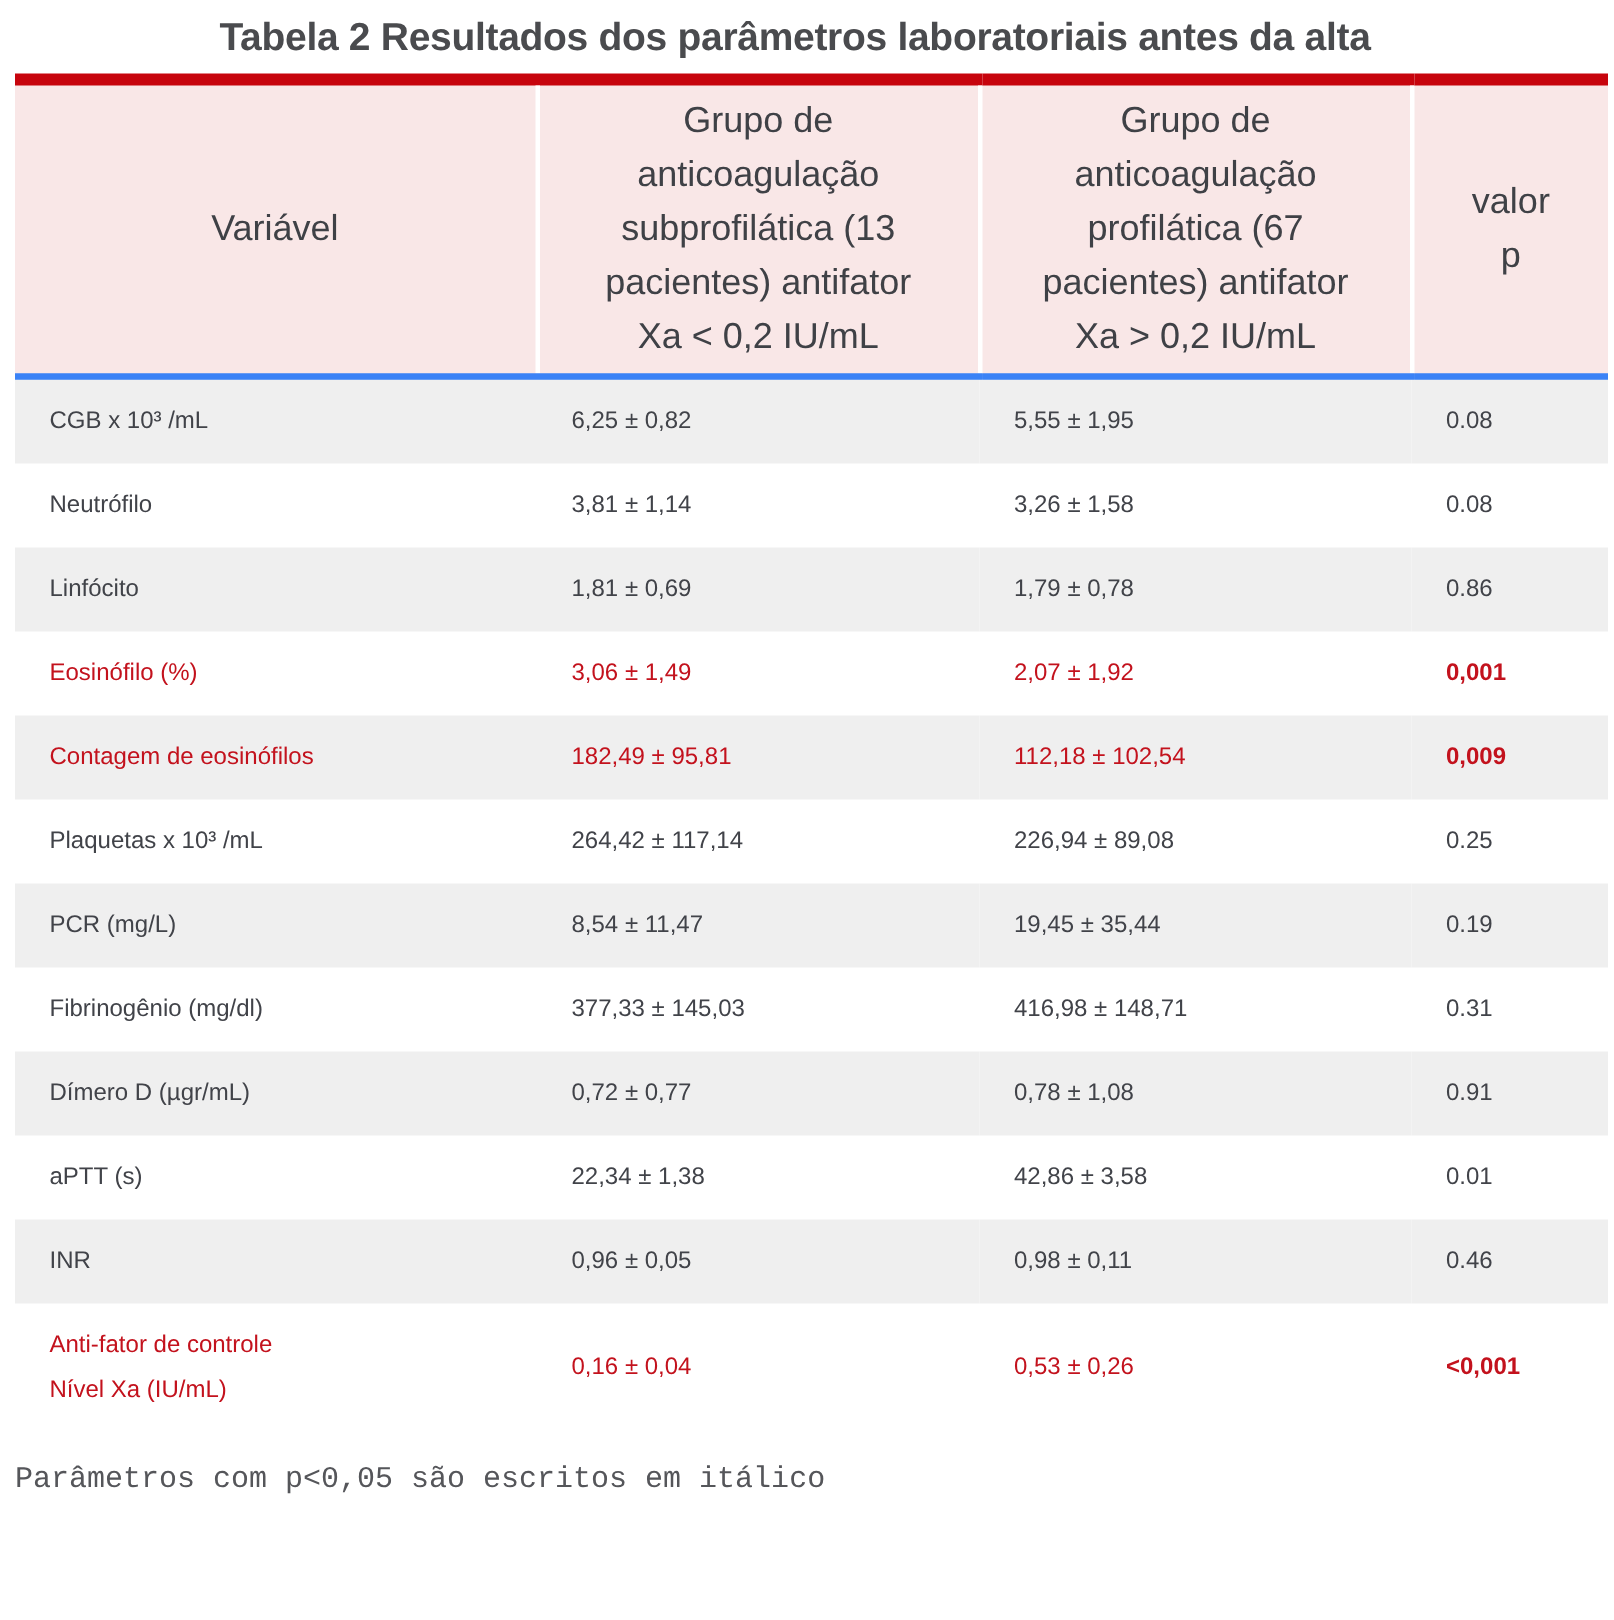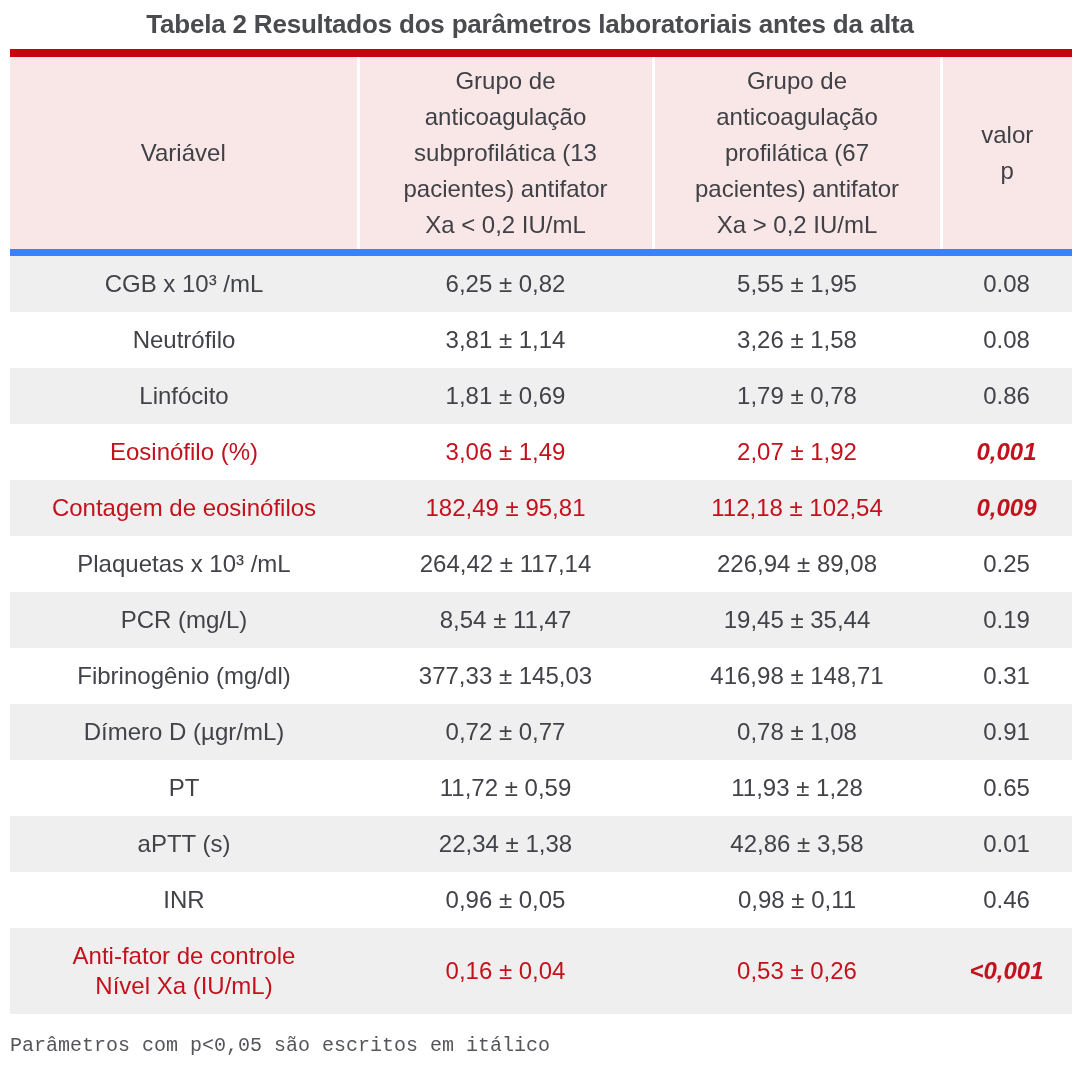--- a/index.html
+++ b/index.html
@@ -34,35 +34,35 @@
     background: #f9e7e7;
     color: #3f4146;
     font-weight: normal;
     font-size: 24px;
     line-height: 36px;
     padding: 6px 6px;
     text-align: center;
     vertical-align: middle;
     white-space: pre-line;
     border-top: 8px solid #c7040d;
-    border-bottom: 7px solid #3b82f6;
+    border-bottom: 4px solid #3b82f6;
   }
   thead th + th { border-left: 3px solid #ffffff; }
   tbody td {
-    font-size: 24px;
+    font-size: 16px;
     color: #414349;
-    text-align: center;
+    text-align: left;
     vertical-align: middle;
-    padding: 13px 4px;
+    padding: 13px 23px;
     line-height: 30px;
     white-space: pre-line;
   }
   tbody tr:nth-child(odd) td { background: #efefef; }
   tbody tr.sig td { color: #c3121d; }
-  tbody tr.sig td.p-cell { font-weight: bold; font-style: italic; }
+  tbody tr.sig td.p-cell { font-weight: bold; }
   .footnote {
     font-size: 20px;
     color: #55565a;
     margin: 20px 0 0 10px;
     font-family: Liberation Mono, monospace;
   }
 </style>
 </head>
 <body>
 
@@ -142,26 +142,20 @@
           <td class="val-cell">416,98 ± 148,71</td>
           <td class="p-cell">0.31</td>
         </tr>
         <tr>
           <td class="var-cell">Dímero D (µgr/mL)</td>
           <td class="val-cell">0,72 ± 0,77</td>
           <td class="val-cell">0,78 ± 1,08</td>
           <td class="p-cell">0.91</td>
         </tr>
         <tr>
-          <td class="var-cell">PT</td>
-          <td class="val-cell">11,72 ± 0,59</td>
-          <td class="val-cell">11,93 ± 1,28</td>
-          <td class="p-cell">0.65</td>
-        </tr>
-        <tr>
           <td class="var-cell">aPTT (s)</td>
           <td class="val-cell">22,34 ± 1,38</td>
           <td class="val-cell">42,86 ± 3,58</td>
           <td class="p-cell">0.01</td>
         </tr>
         <tr>
           <td class="var-cell">INR</td>
           <td class="val-cell">0,96 ± 0,05</td>
           <td class="val-cell">0,98 ± 0,11</td>
           <td class="p-cell">0.46</td>

